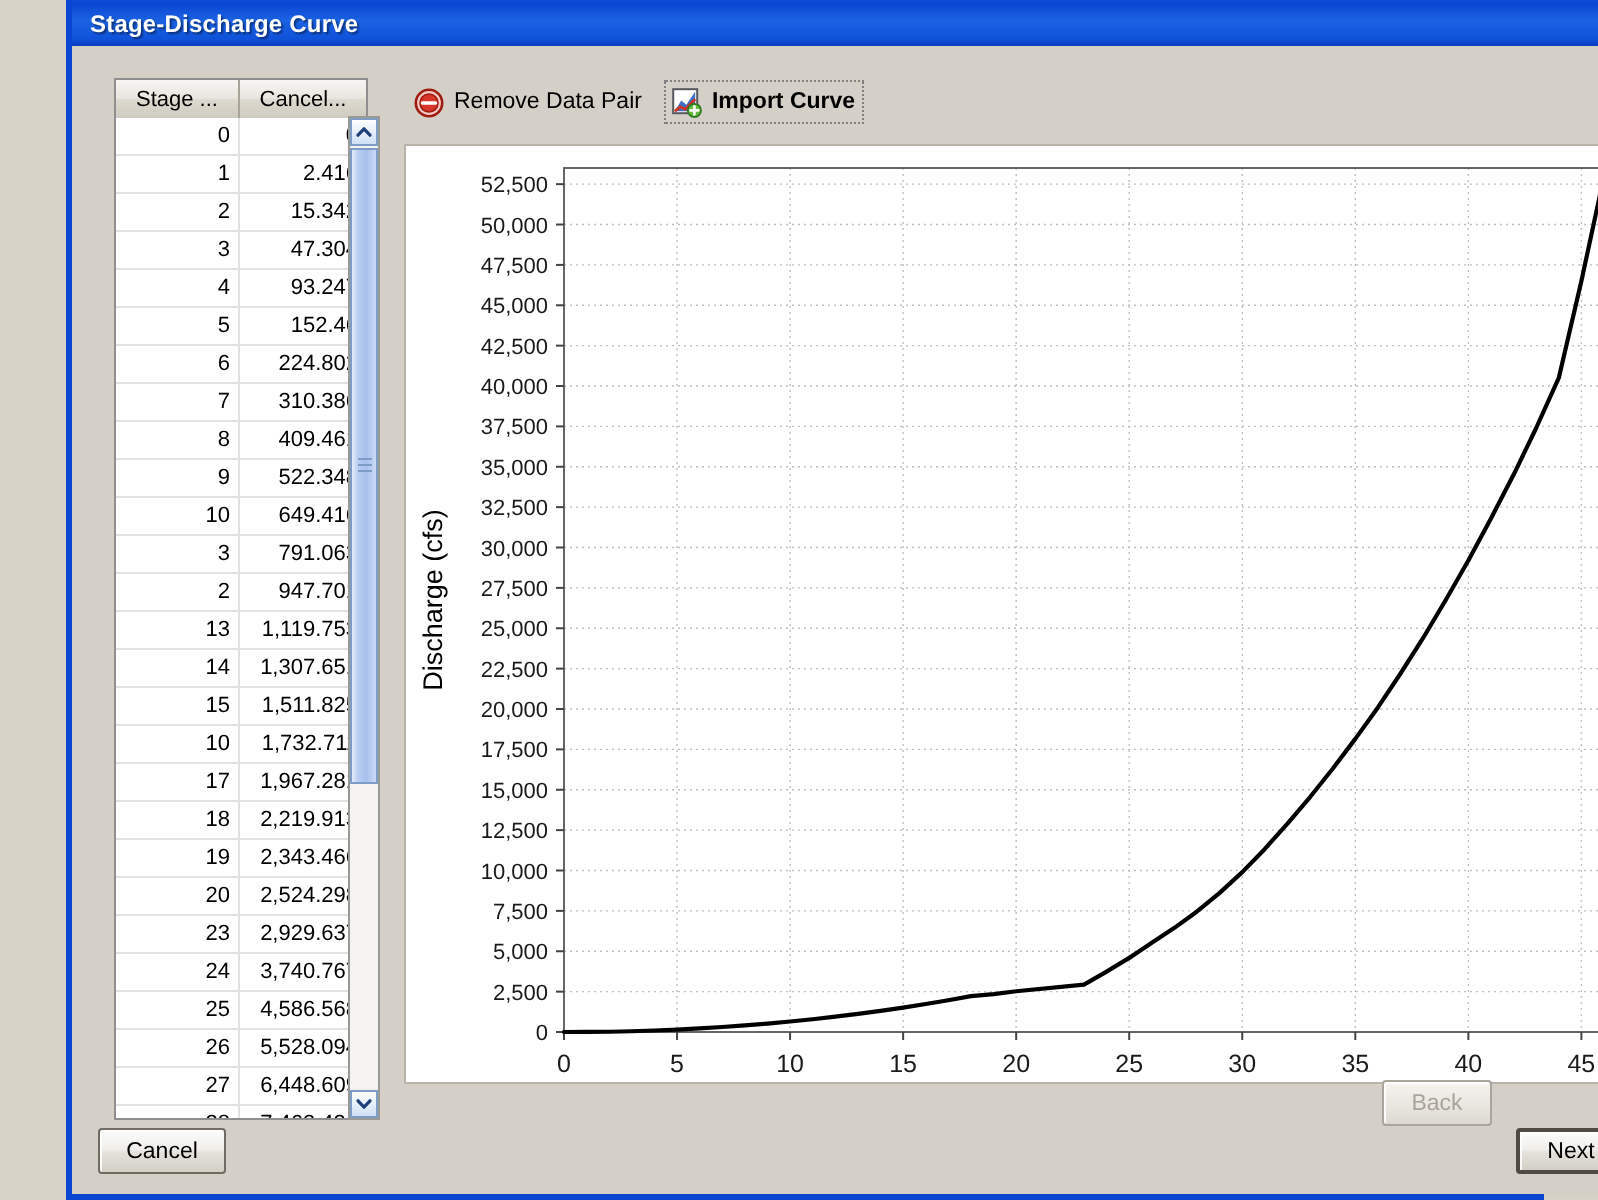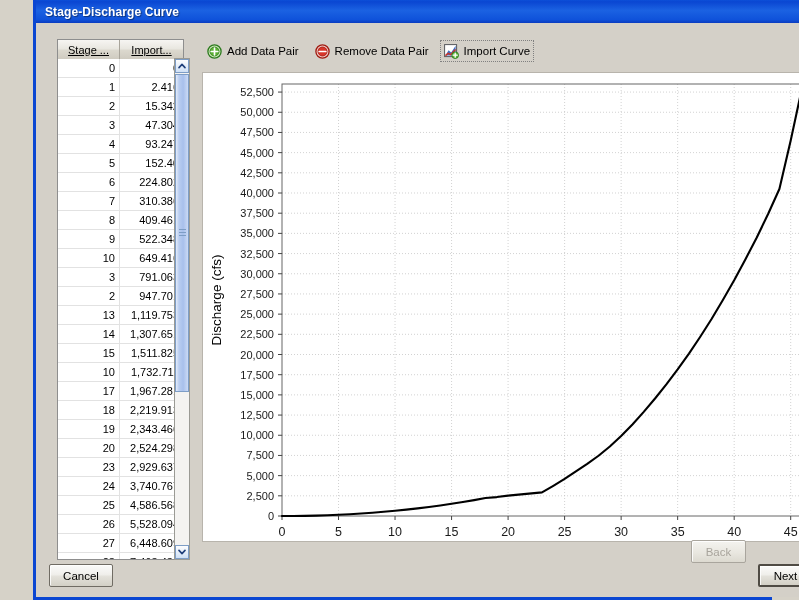--- a/index.html
+++ b/index.html
@@ -52,21 +52,20 @@
     display:flex;height:19px;
     background:linear-gradient(to bottom,#f6f5f2 0%,#e8e6df 48%,#dcd9cf 52%,#cfcbc0 100%);
     border-bottom:1px solid #9a9a94;
   }
   .th{
     font-size:11px;color:#000;
     display:flex;align-items:center;justify-content:center;
     box-sizing:border-box;
     border-right:1px solid #a8a49a;
     height:100%;
-    text-decoration:underline;
   }
   .th.c0{width:62px;}
   .th.c1{width:63px;border-right:none;}
   #table-body{position:absolute;left:0;top:19px;width:125px;}
   .trow{
     display:flex;height:18px;
     border-bottom:1px solid #e2e2e2;
     background:#ffffff;
   }
   .td{
@@ -101,21 +100,21 @@
   }
   #sb-grip div{height:1px;background:#7d9dc6;margin-bottom:2px;}
   
   #toolbar{position:absolute;left:166px;top:17px;height:22px;display:flex;align-items:center;}
   .tbtn{
     display:flex;align-items:center;height:22px;
     padding:0 4px;margin-right:6px;cursor:pointer;
     box-sizing:border-box;border:1px solid transparent;
   }
   .tbtn .lbl{font-size:11.5px;color:#000;margin-left:5px;}
-  #btn-import{border:1px dotted #808080;padding:0 3px;}
+  #btn-import{border:1px dotted #808080;padding:0 3px;font-weight:bold;}
   
   #chart-panel{
     position:absolute;left:166px;top:49px;width:610px;height:470px;
     background:#ffffff;border:1px solid #b8b4ac;box-sizing:border-box;
   }
   #chart-svg{display:block;}
   
   .btn{
     position:absolute;height:23px;
     background:linear-gradient(to bottom,#fbfbfa 0%,#f0efeb 45%,#e3e1da 55%,#d3d0c6 100%);
@@ -143,21 +142,21 @@
         <path d="M2.5 2 L9.5 9 M9.5 2 L2.5 9" stroke="#ffffff" stroke-width="2.1" stroke-linecap="round"></path>
       </svg>
     </div>
   </div>
 
   <div id="client">
 
     <div id="table-panel">
       <div id="table-header">
         <div class="th c0">Stage ...</div>
-        <div class="th c1">Import...</div>
+        <div class="th c1">Cancel...</div>
       </div>
       <div id="table-body">
           <div class="trow">
             <div class="td c0">0</div>
             <div class="td c1">0</div>
           </div>
           <div class="trow">
             <div class="td c0">1</div>
             <div class="td c1">2.416</div>
           </div>
@@ -279,28 +278,20 @@
       </div>
       <div class="sb-btn" id="sb-down">
         <svg width="8" height="6" viewBox="0 0 8 6">
           <path d="M1 1.4 L4 4.6 L7 1.4" stroke="#1f3f7a" stroke-width="1.6" fill="none" stroke-linecap="round" stroke-linejoin="round"></path>
         </svg>
       </div>
     </div>
 
     <div id="toolbar">
 
-      <div class="tbtn" id="btn-add">
-        <svg width="15" height="15" viewBox="0 0 15 15">
-          <circle cx="7.5" cy="7.5" r="6.6" fill="#cfe9b8" stroke="#2c7a1f" stroke-width="1.3"></circle>
-          <circle cx="7.5" cy="7.5" r="4.5" fill="#5cb033" stroke="#2c7a1f" stroke-width="0.8"></circle>
-          <path d="M7.5 4.2 V10.8 M4.2 7.5 H10.8" stroke="#ffffff" stroke-width="1.7" stroke-linecap="round"></path>
-        </svg>
-        <span class="lbl">Add Data Pair</span>
-      </div>
 
       <div class="tbtn" id="btn-remove">
         <svg width="15" height="15" viewBox="0 0 15 15">
           <circle cx="7.5" cy="7.5" r="6.6" fill="#f3c8c4" stroke="#9e1b10" stroke-width="1.3"></circle>
           <circle cx="7.5" cy="7.5" r="4.5" fill="#d8352a" stroke="#9e1b10" stroke-width="0.8"></circle>
           <path d="M4.2 7.5 H10.8" stroke="#ffffff" stroke-width="1.7" stroke-linecap="round"></path>
         </svg>
         <span class="lbl">Remove Data Pair</span>
       </div>
 

